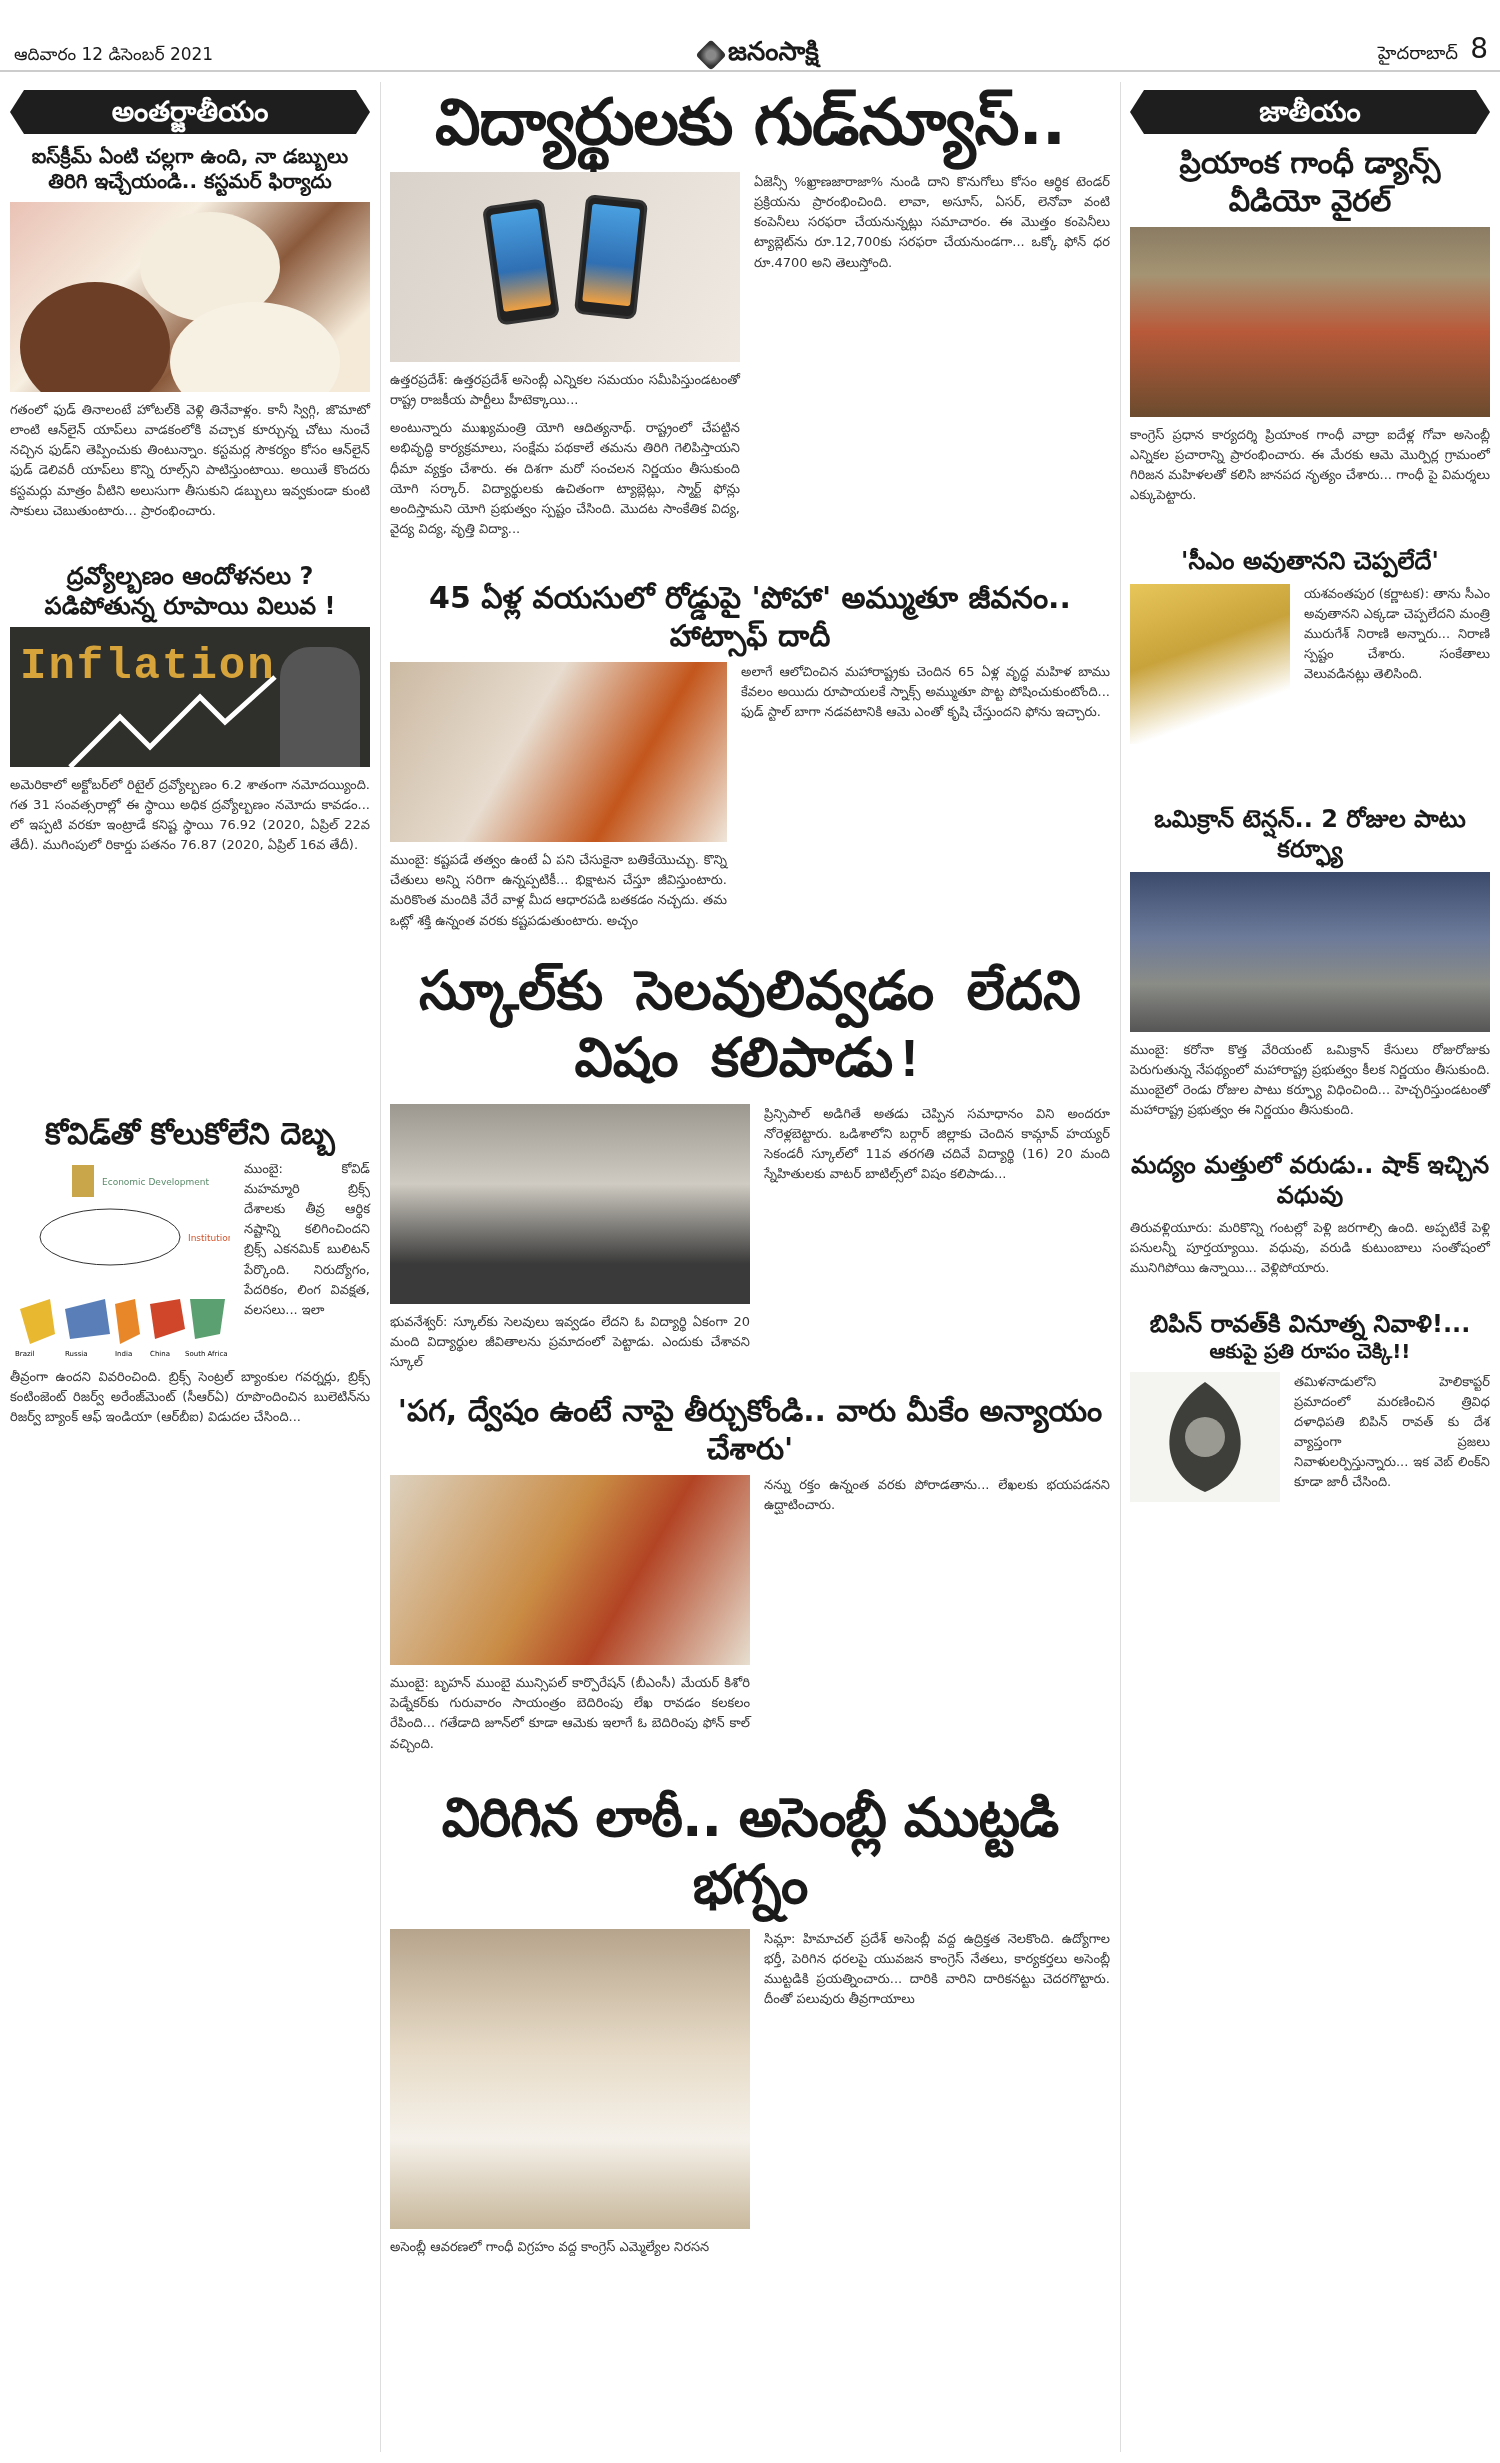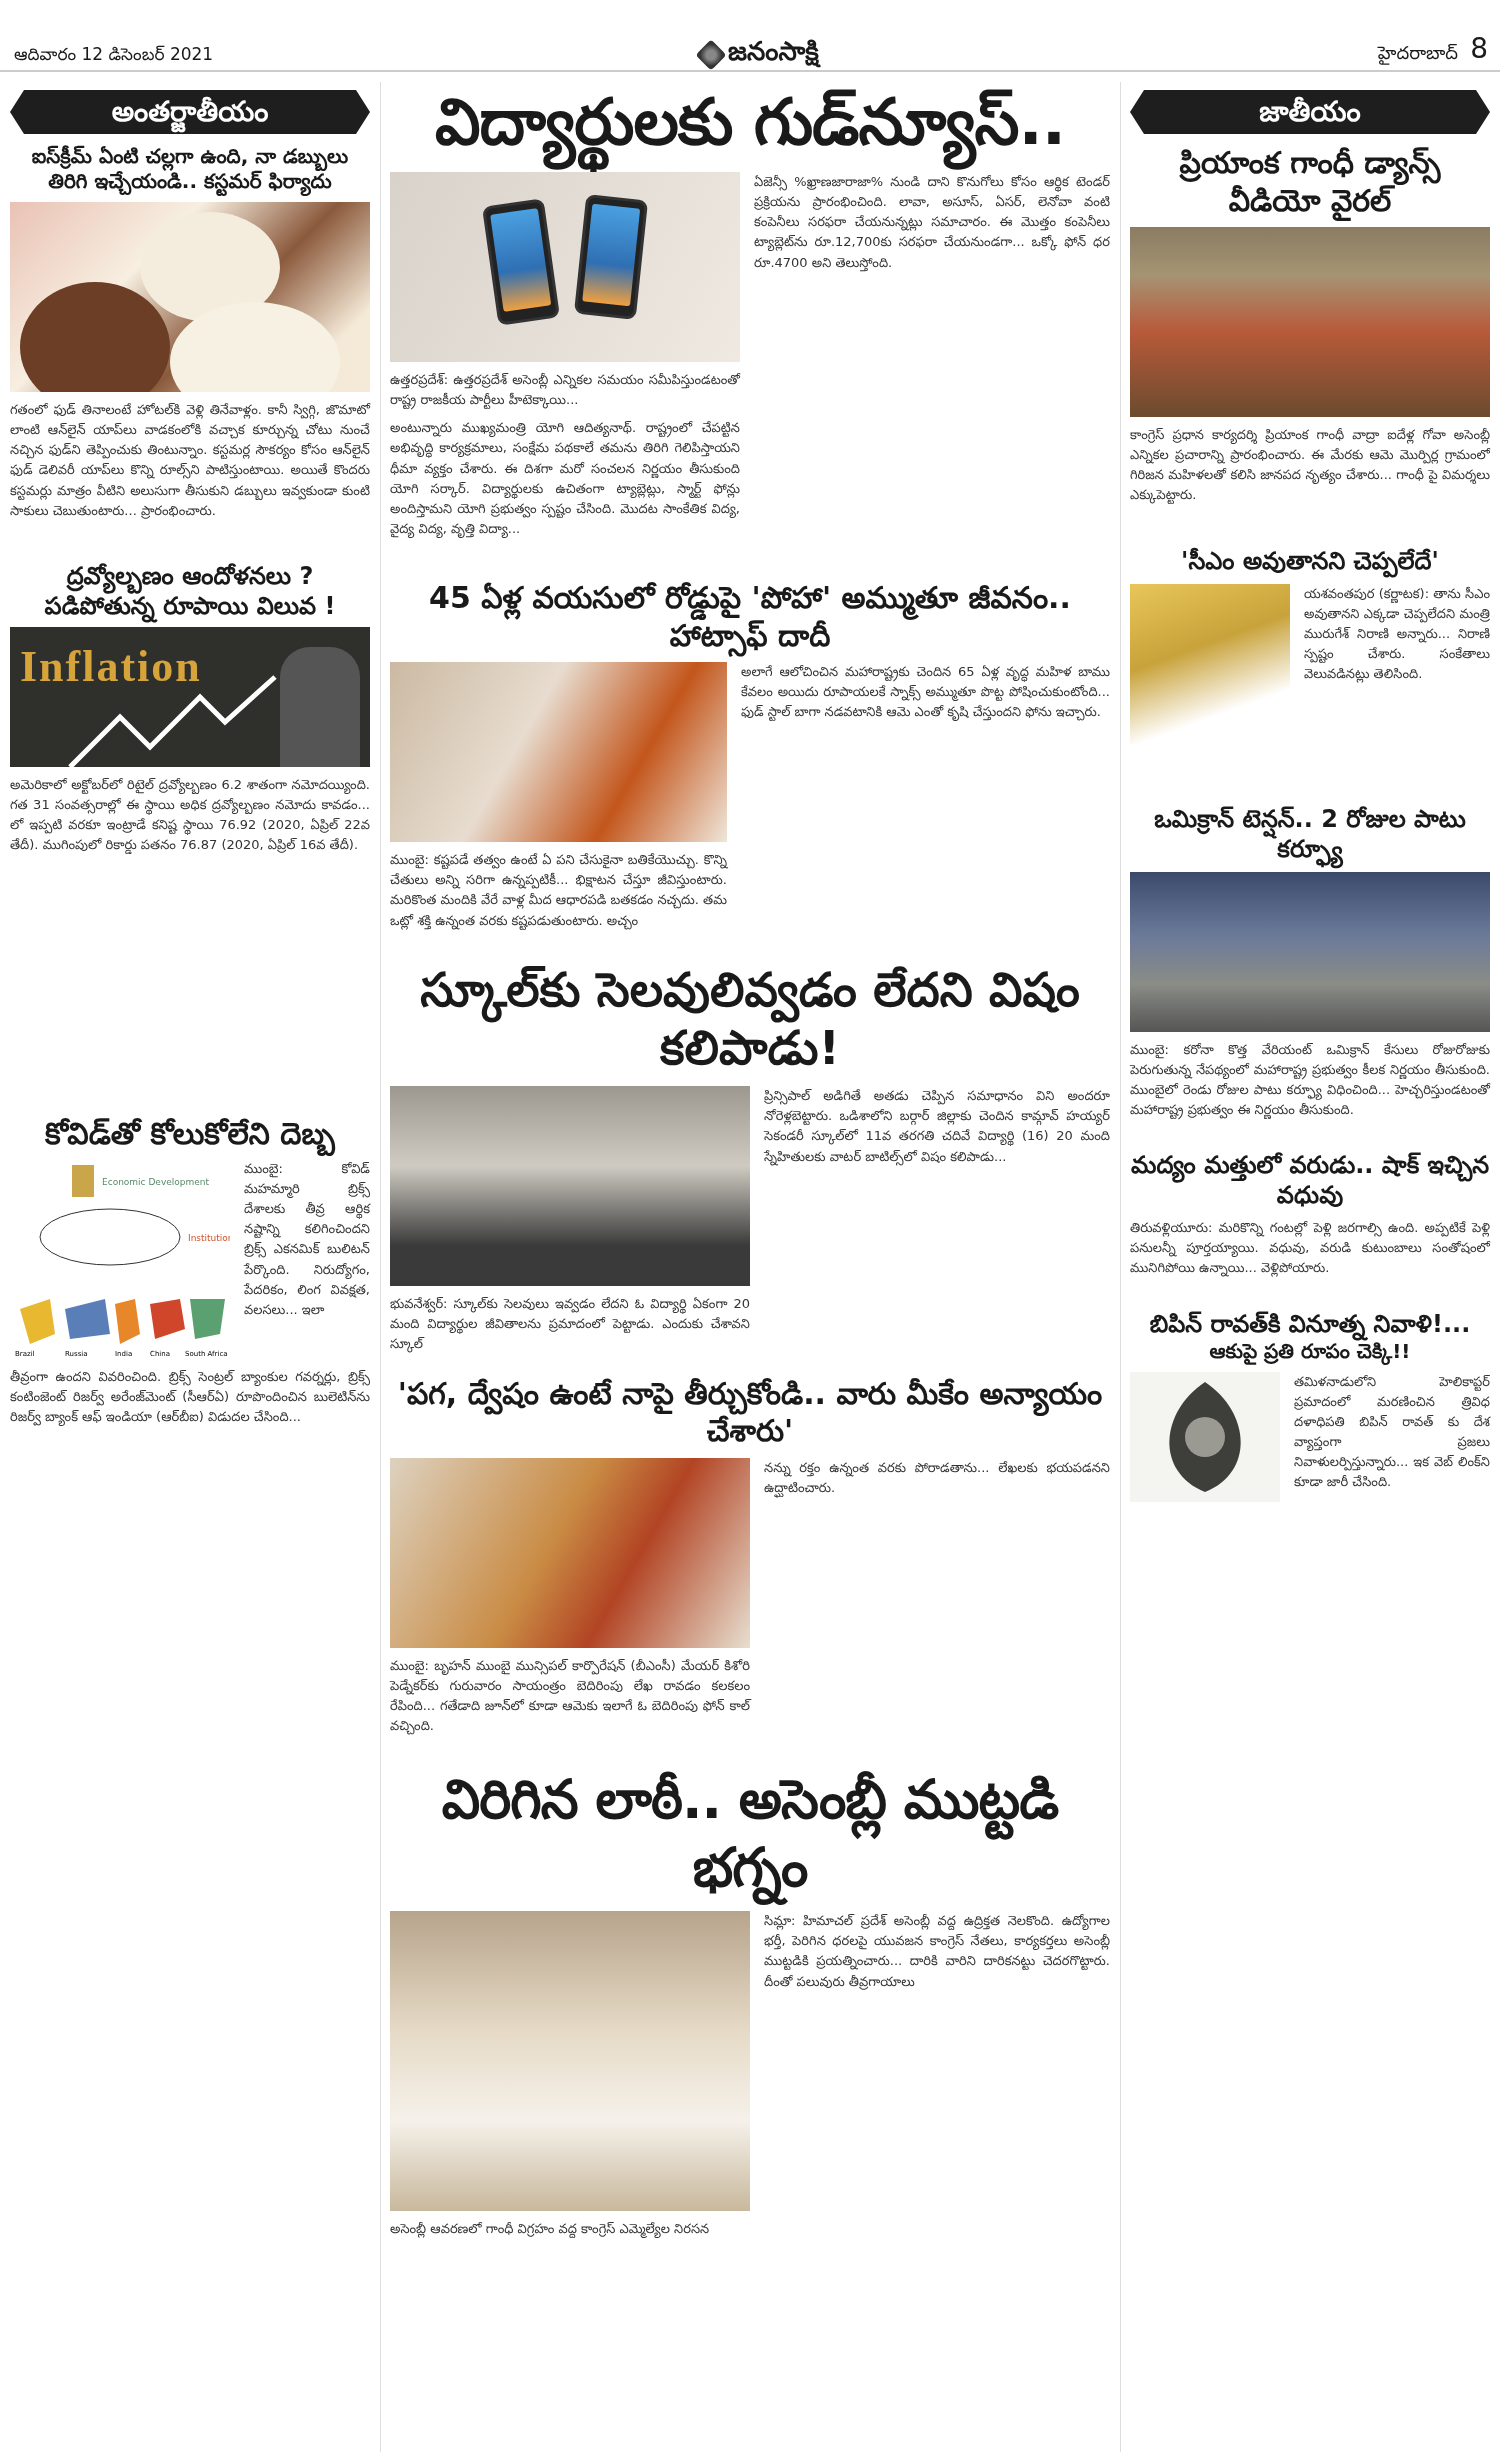--- a/index.html
+++ b/index.html
@@ -19,36 +19,36 @@
   .col-right { left: 1130px; width: 360px; }
   .vrule { position: absolute; top: 82px; width: 1px; height: 2370px; background: #ddd; }
 
   .section-banner { position: relative; height: 44px; background: #1e1e1e; color: #fff; font-size: 28px; font-weight: bold; text-align: center; line-height: 44px; margin: 8px 14px 10px; }
   .section-banner::before, .section-banner::after { content: ""; position: absolute; top: 0; width: 0; height: 0; border-top: 22px solid transparent; border-bottom: 22px solid transparent; }
   .section-banner::before { left: -14px; border-right: 14px solid #1e1e1e; }
   .section-banner::after { right: -14px; border-left: 14px solid #1e1e1e; }
 
   .headline { font-weight: bold; text-align: center; line-height: 1.25; }
   .h-xl { font-size: 64px; letter-spacing: -1px; }
-  .h-lg { font-size: 47px; }
+  .h-lg { font-size: 54px; font-family: Liberation Mono, monospace; }
   .h-md { font-size: 30px; text-align: center; }
   .h-sm { font-size: 24px; }
   .h-xs { font-size: 20px; }
 
   .body-text { font-size: 13px; line-height: 1.55; text-align: justify; color: #333; }
 
   .photo { position: relative; overflow: hidden; }
   .ph-icecream { height: 190px; background: linear-gradient(135deg,#e9c2b5 0%,#f7efe1 35%,#8b5a3c 60%,#f5ead8 85%); }
   .ph-icecream .scoop { position: absolute; border-radius: 50%; }
   .ph-phones { height: 190px; background: linear-gradient(120deg,#d8d2ca,#efe9e2); }
   .ph-phones .phone { position: absolute; width: 62px; height: 120px; background: #222; border-radius: 9px; border: 3px solid #333; }
   .ph-phones .phone .scr { position: absolute; inset: 6px 4px 10px; background: linear-gradient(180deg,#4aa0e0,#2f6fb3 60%,#f0a040); border-radius: 3px; }
   .ph-dance { height: 190px; background: linear-gradient(180deg,#8a7c63 0%,#a59473 25%,#b85a3a 55%,#6b4b2e 100%); }
   .ph-inflation { height: 140px; background: #2f302c; }
-  .ph-inflation .word { position: absolute; left: 10px; top: 14px; font-size: 44px; font-weight: bold; color: #d6a43a; letter-spacing: 2px; font-family: Liberation Serif, serif; }
+  .ph-inflation .word { position: absolute; left: 10px; top: 14px; font-size: 44px; font-weight: bold; color: #d6a43a; letter-spacing: 2px; font-family: Liberation Mono, monospace; }
   .ph-poha { height: 180px; background: linear-gradient(120deg,#cbb9a2,#e7dccf 40%,#c3561c 70%,#efe6da); }
   .ph-cm { height: 160px; width: 160px; background: linear-gradient(160deg,#e8c65a,#c8a23a 40%,#ffffff 75%); }
   .ph-curfew { height: 160px; background: linear-gradient(180deg,#3b4a6b 0%,#6c7a9a 40%,#8a8c86 70%,#555 100%); }
   .ph-school { height: 200px; width: 360px; background: linear-gradient(180deg,#9c9890,#cfcbc2 40%,#3a3a3a 80%); }
   .ph-mayor { height: 190px; width: 360px; background: linear-gradient(120deg,#ddd2c0,#c98b44 45%,#b24424 65%,#e7dfd0); }
   .ph-leaf { height: 130px; width: 150px; background: #f4f4f0; }
   .ph-assembly { height: 300px; width: 360px; background: linear-gradient(180deg,#b7a48c 0%,#e6dac6 40%,#f5f1ea 70%,#c8b89c 100%); }
   .ph-brics { height: 200px; width: 220px; background: #fff; }
 
   .row { display: flex; gap: 14px; }

